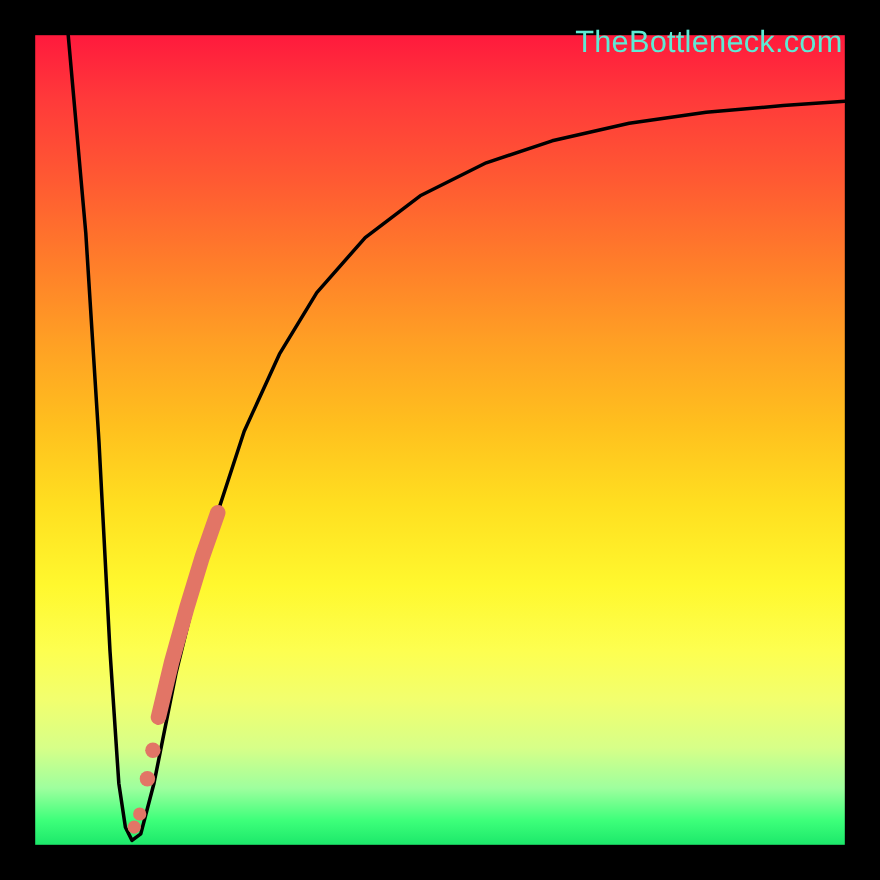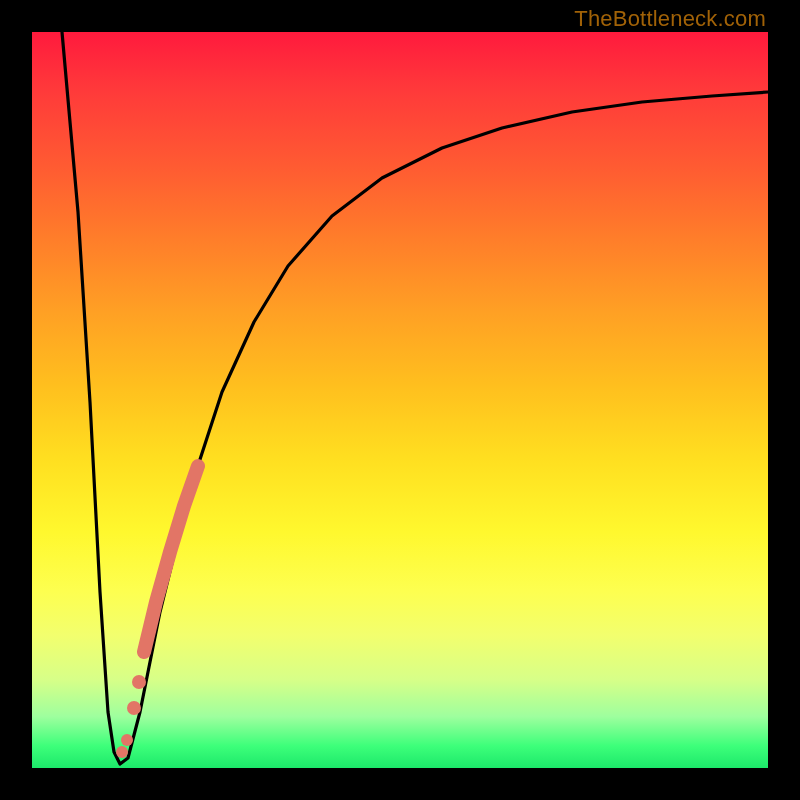--- a/index.html
+++ b/index.html
@@ -37,24 +37,24 @@
       #fdff50 76%,
       #f2ff6e 82%,
       #d7ff88 88%,
       #9eff9e 93%,
       #3dff7a 97%,
       #1ce86a 100%
     );
   }
   .watermark {
     position: absolute;
-    top: 6px;
+    top: 22px;
     right: 34px;
-    color: #a16207;
-    font-size: 22px;
+    color: #5eead4;
+    font-size: 28px;
     font-weight: 400;
     letter-spacing: 0.2px;
   }
   svg.curve {
     position: absolute;
     top: 0;
     left: 0;
     width: 736px;
     height: 736px;
     overflow: visible;

